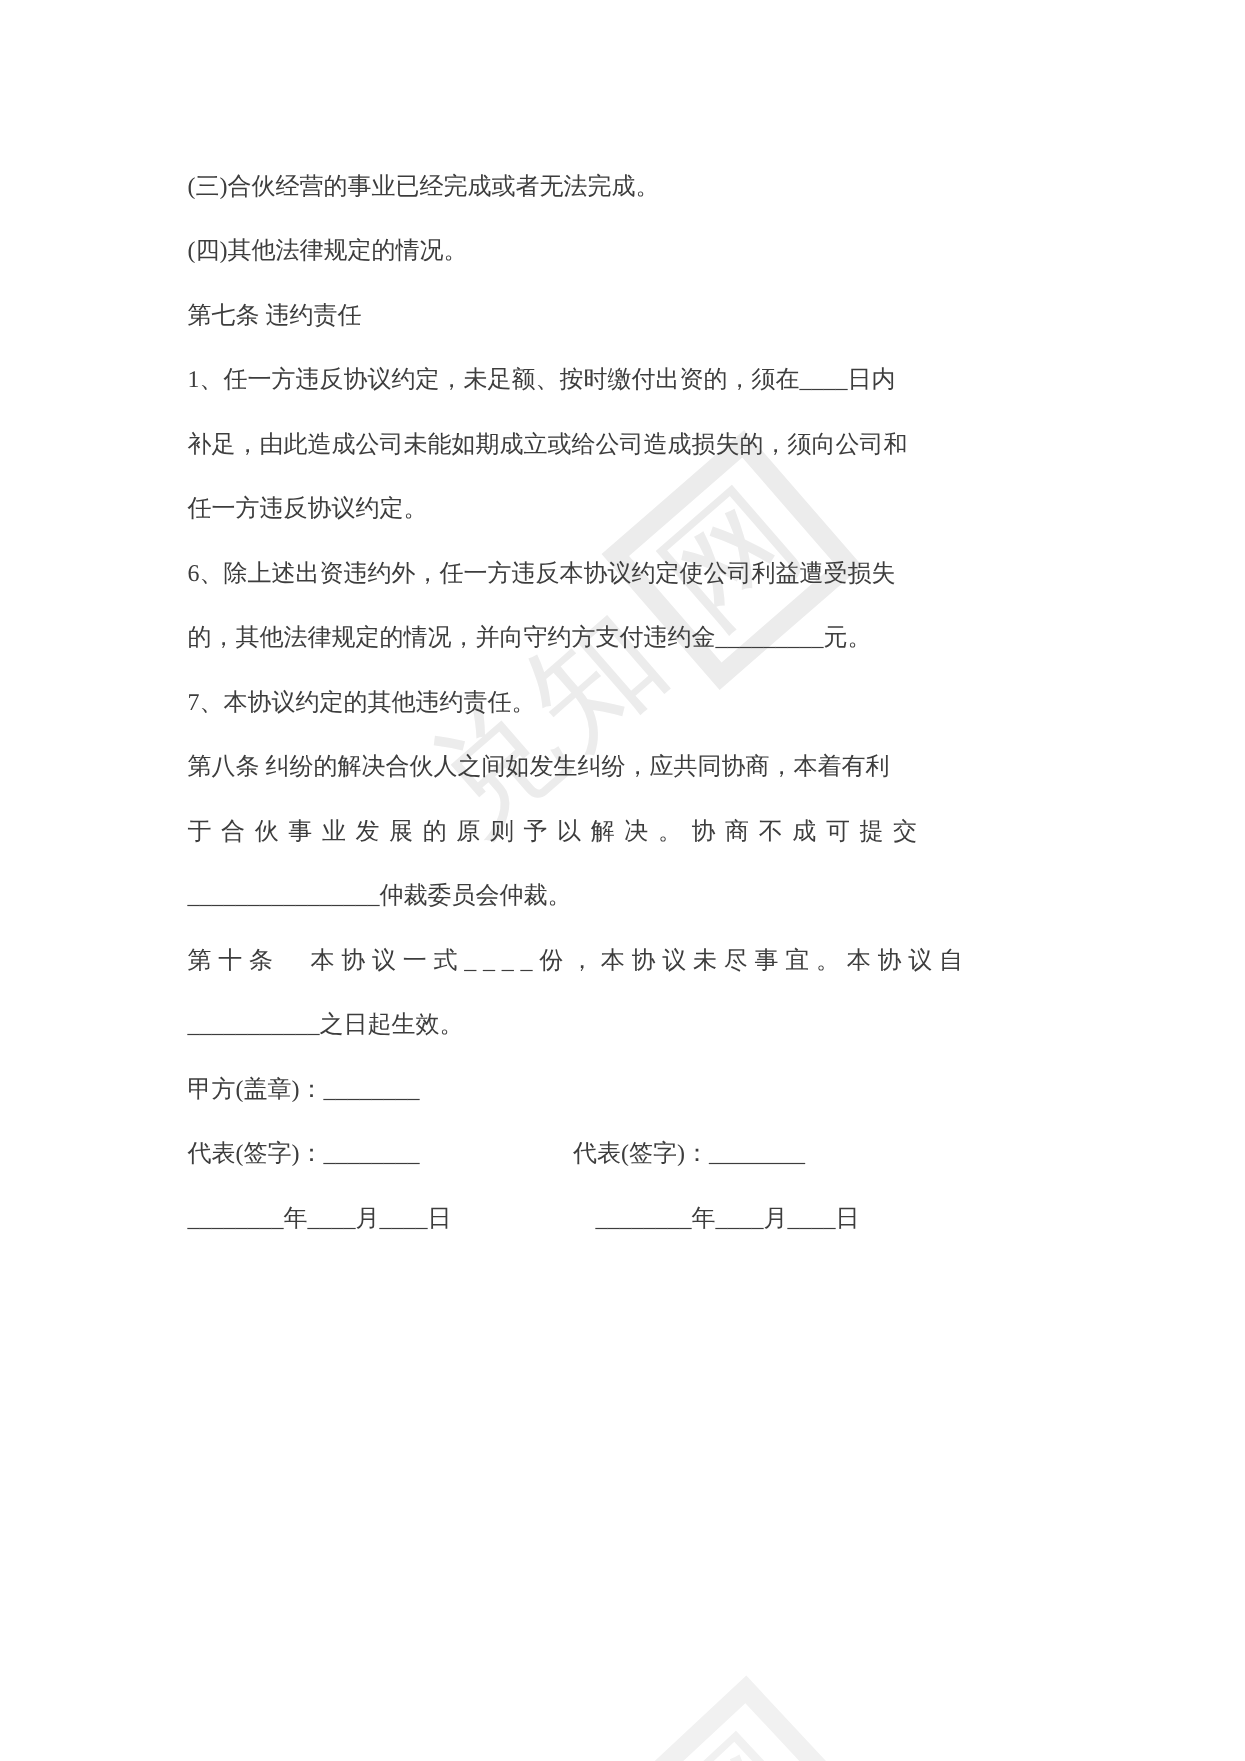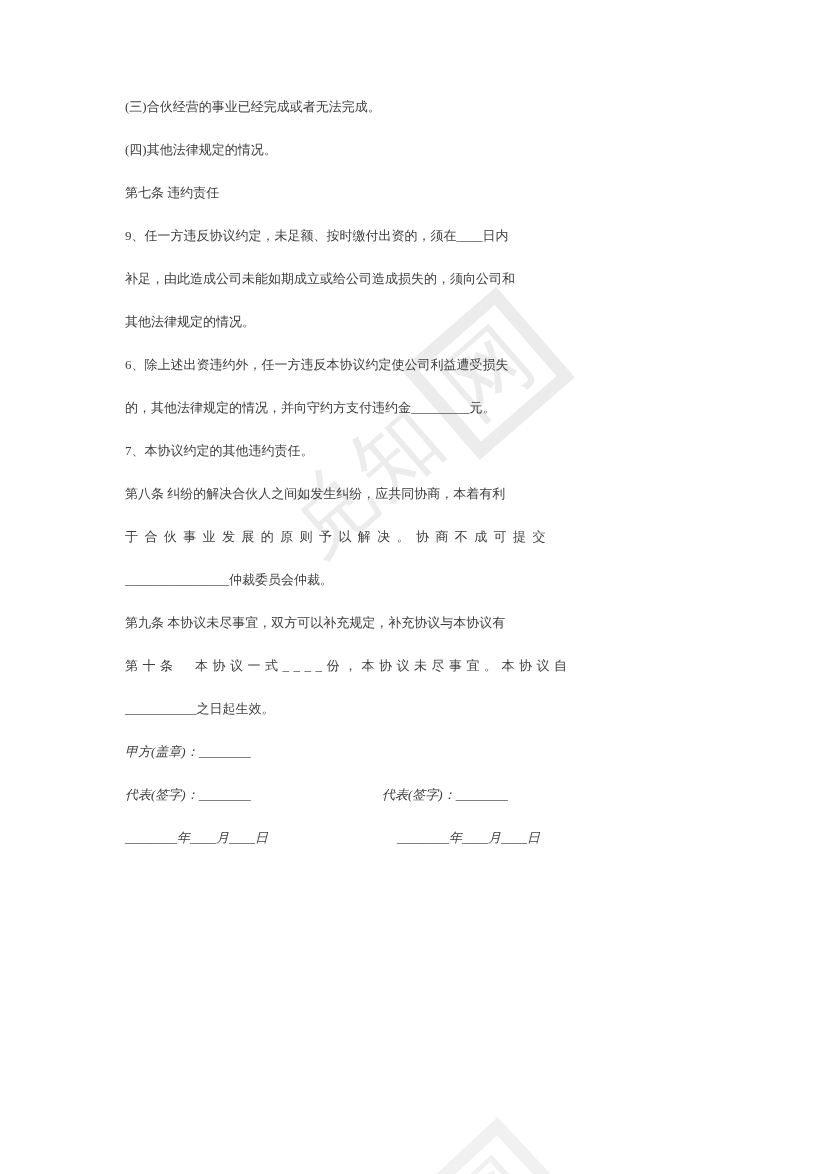--- a/index.html
+++ b/index.html
@@ -56,34 +56,34 @@
     align-items: center;
     justify-content: center;
     transform: rotate(-43deg);
     font-size: 84px;
     color: #f1f1f1;
   }
   
   .doc {
     position: absolute;
     left: 125px;
-    top: 85px;
+    top: 103px;
     width: 585px;
     z-index: 1;
     color: #3d3d3d;
-    font-size: 13px;
+    font-size: 16px;
   }
   .line {
     height: 43px;
     line-height: 43px;
     white-space: nowrap;
   }
   .line.wide1 { letter-spacing: 6.4px; }
   .line.wide2 { letter-spacing: 4.5px; }
-  .line.sig   { display: flex; font-style: italic; }
+  .line.sig   { display: flex; }
   .sig .c1    { width: 257px; flex: 0 0 auto; }
   .sig .c2    { flex: 0 0 auto; }
   .sig.date .c1 { width: 272px; }
 </style>
 </head>
 <body>
 
 <div class="page">
 
   <div class="wm wm-mid">
@@ -92,30 +92,29 @@
   </div>
 
   <div class="wm wm-bottom">
     <span class="wm-boxed">网</span>
   </div>
 
   <div class="doc" id="doc-body">
       <div class="line">(三)合伙经营的事业已经完成或者无法完成。</div>
       <div class="line">(四)其他法律规定的情况。</div>
       <div class="line">第七条 违约责任</div>
-      <div class="line">9、任一方违反协议约定，未足额、按时缴付出资的，须在____日内</div>
+      <div class="line">1、任一方违反协议约定，未足额、按时缴付出资的，须在____日内</div>
       <div class="line">补足，由此造成公司未能如期成立或给公司造成损失的，须向公司和</div>
-      <div class="line">其他法律规定的情况。</div>
+      <div class="line">任一方违反协议约定。</div>
       <div class="line">6、除上述出资违约外，任一方违反本协议约定使公司利益遭受损失</div>
       <div class="line">的，其他法律规定的情况，并向守约方支付违约金_________元。</div>
       <div class="line">7、本协议约定的其他违约责任。</div>
       <div class="line">第八条 纠纷的解决合伙人之间如发生纠纷，应共同协商，本着有利</div>
       <div class="line wide1">于合伙事业发展的原则予以解决。协商不成可提交</div>
       <div class="line">________________仲裁委员会仲裁。</div>
-      <div class="line">第九条 本协议未尽事宜，双方可以补充规定，补充协议与本协议有</div>
       <div class="line wide2">第十条　本协议一式____份，本协议未尽事宜。本协议自</div>
       <div class="line">___________之日起生效。</div>
       <div class="line sig">
         <span class="c1">甲方(盖章)：________</span>
       </div>
       <div class="line sig">
         <span class="c1">代表(签字)：________</span>
         <span class="c2">代表(签字)：________</span>
       </div>
       <div class="line sig date">

